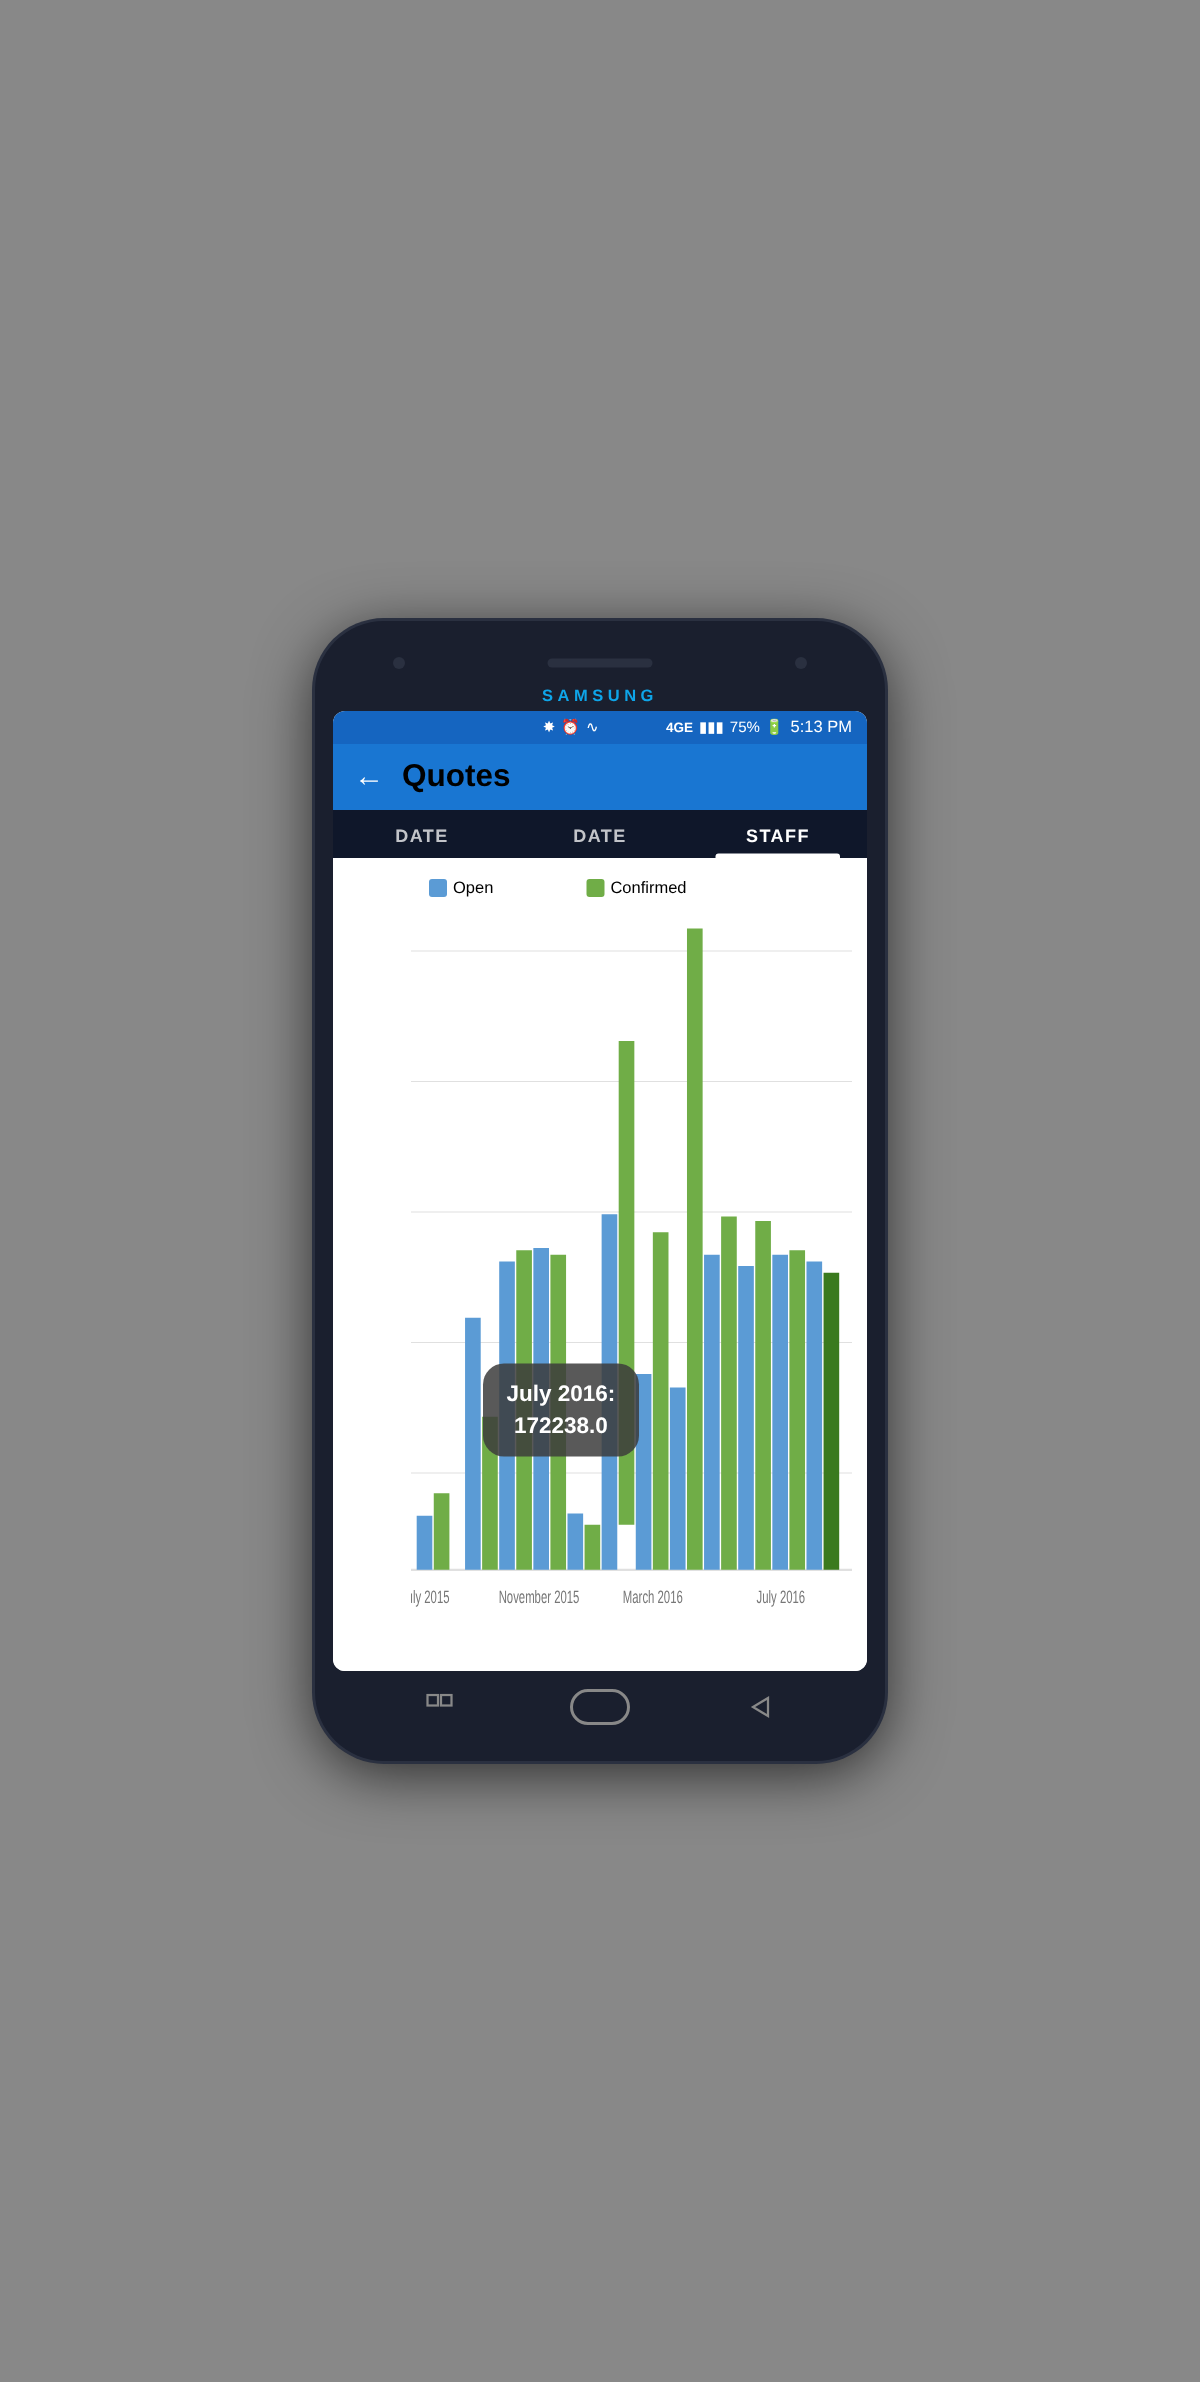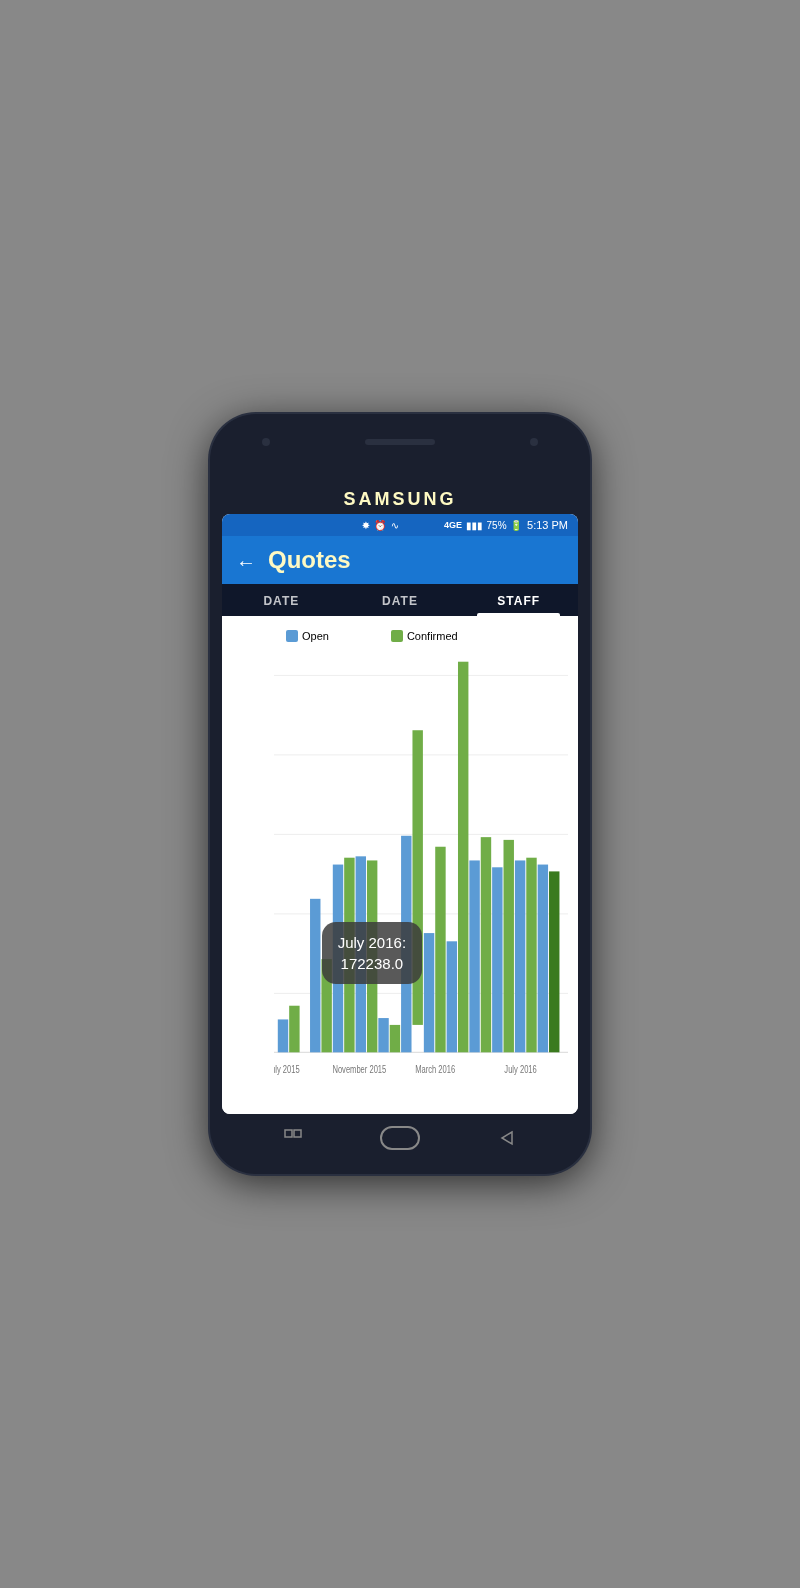--- a/index.html
+++ b/index.html
@@ -47,27 +47,26 @@
       width: 8px;
       height: 8px;
       background: #2a3040;
       border-radius: 50%;
       position: absolute;
     }
     .phone-camera-left { left: 40px; }
     .phone-camera-right { right: 40px; }
 
     .phone-brand {
-      color: #fef9c3;
-      font-size: 18px;
+      color: #0ea5e9;
+      font-size: 11px;
       font-weight: bold;
       letter-spacing: 3px;
       text-align: center;
       margin-bottom: 4px;
-      margin-top: 31px;
     }
 
     .phone-screen {
       width: 100%;
       flex: 1;
       background: #fff;
       border-radius: 8px;
       overflow: hidden;
       display: flex;
       flex-direction: column;
@@ -96,23 +95,23 @@
       display: flex;
       align-items: center;
       gap: 12px;
     }
     .back-arrow {
       font-size: 20px;
       cursor: pointer;
       color: #fff;
     }
     .app-title {
-      font-size: 24px;
+      font-size: 21px;
       font-weight: bold;
-      color: #fef9c3;
+      color: #000000;
     }
 
     
     .tab-bar {
       background: #0f172a;
       display: flex;
       justify-content: space-around;
       padding: 0 0 0 0;
     }
     .tab-item {
@@ -178,21 +177,21 @@
     }
 
     
     .tooltip-box {
       position: absolute;
       background: rgba(60,60,60,0.85);
       color: #fff;
       border-radius: 14px;
       padding: 10px 16px;
       font-size: 15px;
-      font-weight: normal;
+      font-weight: bold;
       text-align: center;
       pointer-events: none;
       left: 28%;
       bottom: 28%;
       line-height: 1.4;
     }
 
     
     .phone-bottom {
       height: 36px;

